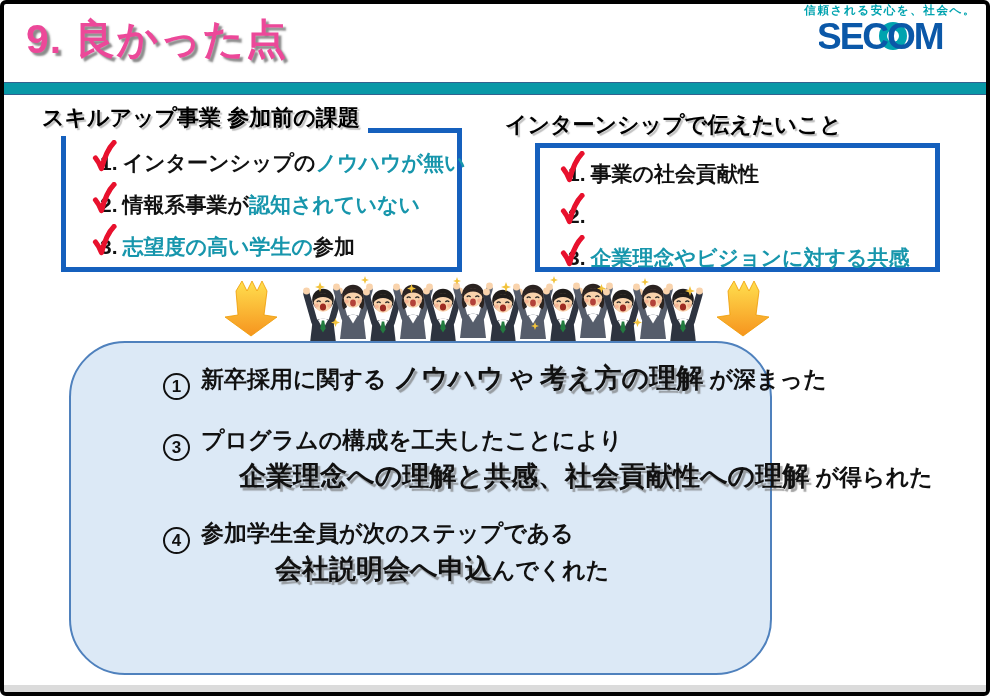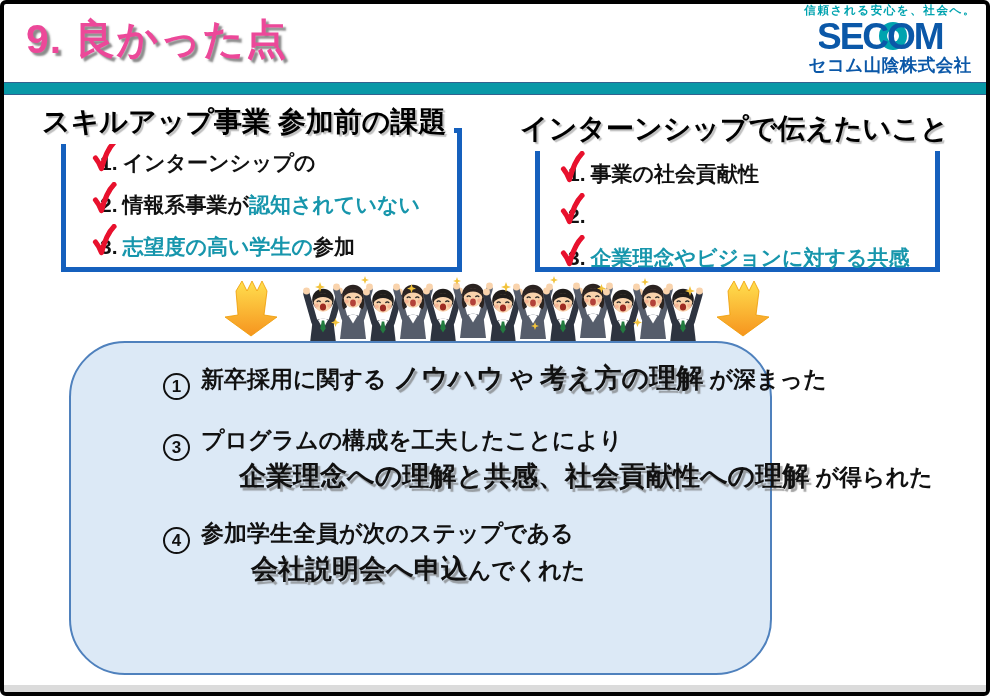--- a/index.html
+++ b/index.html
@@ -13,27 +13,27 @@
     position:absolute;left:22px;top:8px;font-size:41px;font-weight:900;color:#ec4899;
     letter-spacing:1px;text-shadow:3px 3px 2px rgba(90,90,90,.7);white-space:nowrap;
   }
   .brand{position:absolute;right:10px;top:0;text-align:center;line-height:1.1;}
   .brand-tagline{color:var(--logo_teal);font-size:11.5px;font-weight:bold;letter-spacing:1.6px;white-space:nowrap;}
   .brand-company{color:var(--logo_blue);font-size:17.5px;font-weight:900;letter-spacing:.5px;white-space:nowrap;margin-top:-2px;}
   .teal-bar{position:absolute;left:0;right:0;top:78px;height:11px;background:var(--bar_teal);
     border-top:1px solid #33618F;border-bottom:1px solid #33618F;}
   
   .panel-header{
-    position:absolute;font-size:28px;font-weight:900;color:#000;background:#fff;
+    position:absolute;font-size:22px;font-weight:900;color:#000;background:#fff;
     padding:1px 8px 3px 4px;text-shadow:2px 2px 1px rgba(140,140,140,.55);white-space:nowrap;z-index:3;
   }
   .panel-box{position:absolute;border:5px solid var(--panel_border);background:#fff;z-index:2;box-sizing:border-box;}
   #left-header{left:34px;top:98px;}
   #left-box{left:57px;top:124px;width:401px;height:144px;padding:15px 0 0 34px;}
-  #right-header{left:512px;top:105px;}
+  #right-header{left:497px;top:105px;}
   #right-box{left:531px;top:139px;width:405px;height:129px;padding:11px 0 0 28px;}
   .panel-item{display:flex;align-items:baseline;margin-bottom:12px;font-size:21px;font-weight:800;line-height:30px;white-space:nowrap;}
   .num-wrap{position:relative;margin-right:5px;flex:0 0 auto;}
   .check-icon{position:absolute;left:-8px;top:-8px;width:25px;height:33px;z-index:2;}
   .seg-black{color:#111;}
   .seg-teal{color:var(--teal_text);}
   
   .arrow-down{position:absolute;width:56px;height:58px;z-index:1;}
   #arrow-left{left:219px;top:275px;}
   #arrow-right{left:711px;top:275px;}
@@ -62,32 +62,32 @@
 
   <div class="page-title">9. 良かった点</div>
 
   <div class="brand">
     <div class="brand-tagline">信頼される安心を、社会へ。</div>
     <svg width="142" height="38" viewBox="0 0 142 38">
       <circle cx="74" cy="19" r="14" fill="var(--logo_teal)"></circle>
       <circle cx="74" cy="19" r="6" fill="#fff"></circle>
       <text x="-2" y="32" font-size="37" font-weight="900" letter-spacing="-2" fill="var(--logo_blue)" font-family="&quot;Liberation Sans&quot;,sans-serif">SECOM</text>
     </svg>
-    <div class="brand-company">セコム山陰株式会社</div>
   </div>
 
   <div class="teal-bar"></div>
 
   <div class="panel-header" id="left-header">スキルアップ事業 参加前の課題</div>
   <div class="panel-box" id="left-box">
       <div class="panel-item">
         <span class="num-wrap seg-black">1.<svg class="check-icon" viewBox="0 0 25 33">
             <path d="M3.5 18 C5.5 20.5 8 24.5 9.5 28.5 C12 19 17 7.5 22 2.5" fill="none" stroke="var(--check_red)" stroke-width="5.2" stroke-linecap="round" stroke-linejoin="round"></path>
           </svg></span>
         <span class="seg-black">インターンシップの</span>
+        <span class="seg-teal">ノウハウが無い</span>
       </div>
       <div class="panel-item">
         <span class="num-wrap seg-black">2.<svg class="check-icon" viewBox="0 0 25 33">
             <path d="M3.5 18 C5.5 20.5 8 24.5 9.5 28.5 C12 19 17 7.5 22 2.5" fill="none" stroke="var(--check_red)" stroke-width="5.2" stroke-linecap="round" stroke-linejoin="round"></path>
           </svg></span>
         <span class="seg-black">情報系事業が</span>
         <span class="seg-teal">認知されていない</span>
       </div>
       <div class="panel-item">
         <span class="num-wrap seg-black">3.<svg class="check-icon" viewBox="0 0 25 33">
@@ -203,18 +203,18 @@
   <div class="summary-box" id="summary-box">
       <div class="s-item">
         <span class="s-line"><span class="circle-num">1</span><span class="reg">新卒採用に関する </span><span class="em">ノウハウ</span><span class="reg"> や </span><span class="em">考え方の理解</span><span class="reg"> が深まった</span></span>
       </div>
       <div class="s-item">
         <span class="s-line"><span class="circle-num">3</span><span class="reg">プログラムの構成を工夫したことにより</span></span>
         <span class="s-line" style="margin-left: 76px;"><span class="em">企業理念への理解と共感、社会貢献性への理解</span><span class="reg"> が得られた</span></span>
       </div>
       <div class="s-item">
         <span class="s-line"><span class="circle-num">4</span><span class="reg">参加学生全員が次のステップである</span></span>
-        <span class="s-line" style="margin-left: 88px;"><span class="em">会社説明会へ申込</span><span class="reg">んでくれた</span></span>
+        <span class="s-line" style="margin-left: 112px;"><span class="em">会社説明会へ申込</span><span class="reg">んでくれた</span></span>
       </div>
     </div>
 
   <div class="bottom-strip"></div>
 </div>
 
 </body></html>

